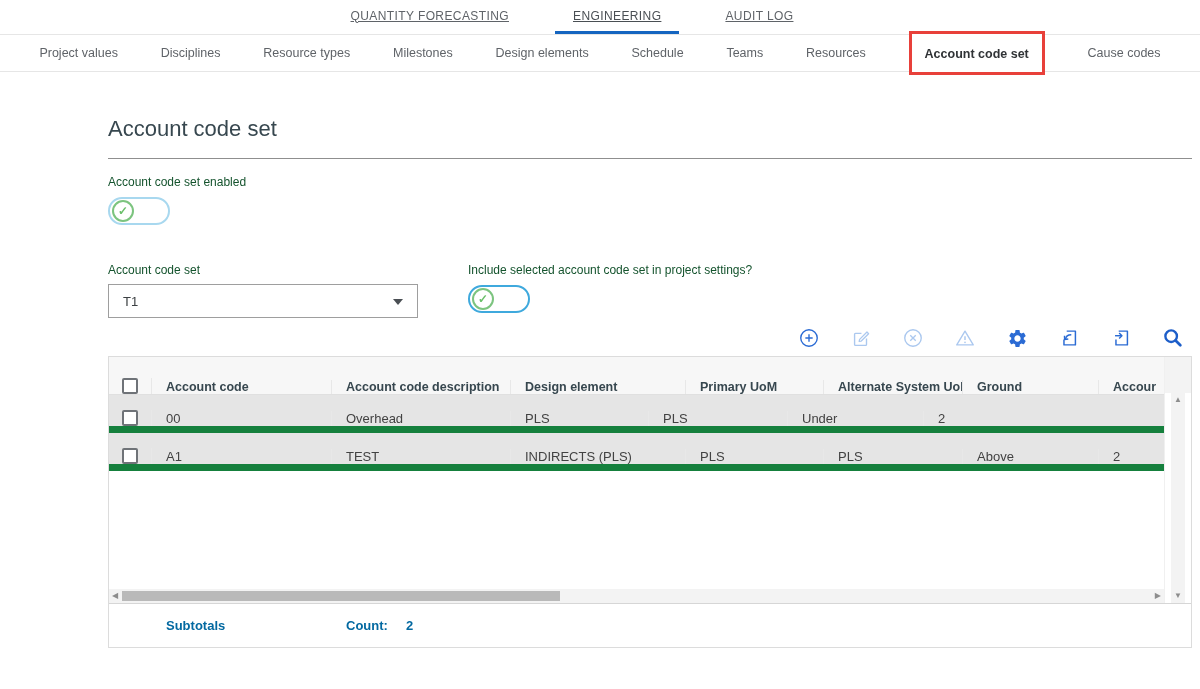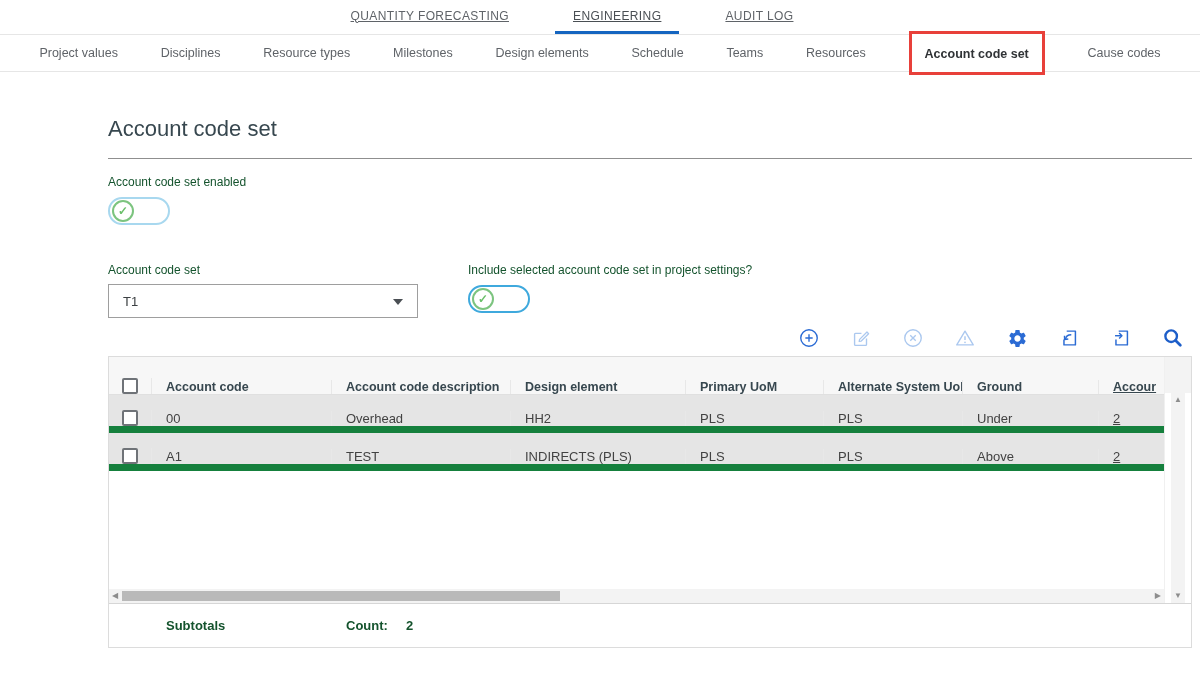--- a/index.html
+++ b/index.html
@@ -75,37 +75,37 @@
   .cell { display:flex; align-items:center; padding:0 14px; font-size:13px; color:#424242;
           border-right:1px solid #e8e8e8; overflow:hidden; white-space:nowrap; }
   .thead .cell { font-weight:bold; font-size:12.5px; color:#37474f; }
   .c-check { width:43px; justify-content:center; padding:0; }
   .c-code  { width:180px; }
   .c-desc  { width:179px; }
   .c-design{ width:175px; }
   .c-puom  { width:138px; }
   .c-auom  { width:139px; }
   .c-ground{ width:136px; }
-  .c-last  { width:65px; border-right:none;text-decoration:underline; }
+  .c-last  { width:65px; border-right:none; }
 
   .checkbox { width:16px; height:16px; border:2px solid #6f7378; border-radius:2px;
               background:#fff; cursor:pointer; }
 
   .body-empty { height:118px; background:#fff; }
 
   .hscroll { height:14px; background:#f3f3f3; display:flex; align-items:center;
              position:relative; }
   .hscroll .thumb { position:absolute; left:13px; top:2px; width:438px; height:10px;
                     background:#b9b9b9; cursor:grab; }
   .hscroll .arrow-left  { position:absolute; left:3px; }
   .hscroll .arrow-right { position:absolute; right:3px; }
 
   .tfoot { display:flex; height:44px; align-items:center; border-top:1px solid #d6d6d6;
            background:#fff; }
-  .tfoot .cell { border-right:none; font-weight:bold; color:#14532d; }
+  .tfoot .cell { border-right:none; font-weight:bold; color:#0369a1; }
   .count-val { margin-left:18px; font-weight:bold; }
 </style>
 </head>
 <body>
 
 <div class="topbar">
   <div class="top-tab">QUANTITY FORECASTING</div>
   <div class="top-tab active">ENGINEERING</div>
   <div class="top-tab">AUDIT LOG</div>
 </div>
@@ -218,21 +218,20 @@
           <div class="cell c-ground">Ground</div>
           <div class="cell c-last">Accour</div>
         </div>
 
         <div class="trow tbody-row">
           <div class="cell c-check">
               <span class="checkbox"></span>
             </div>
           <div class="cell c-code">00</div>
           <div class="cell c-desc">Overhead</div>
-          <div class="cell c-design">HH2</div>
           <div class="cell c-puom">PLS</div>
           <div class="cell c-auom">PLS</div>
           <div class="cell c-ground">Under</div>
           <div class="cell c-last">2</div>
         </div>
 
         <div class="trow tbody-row">
           <div class="cell c-check">
               <span class="checkbox"></span>
             </div>

